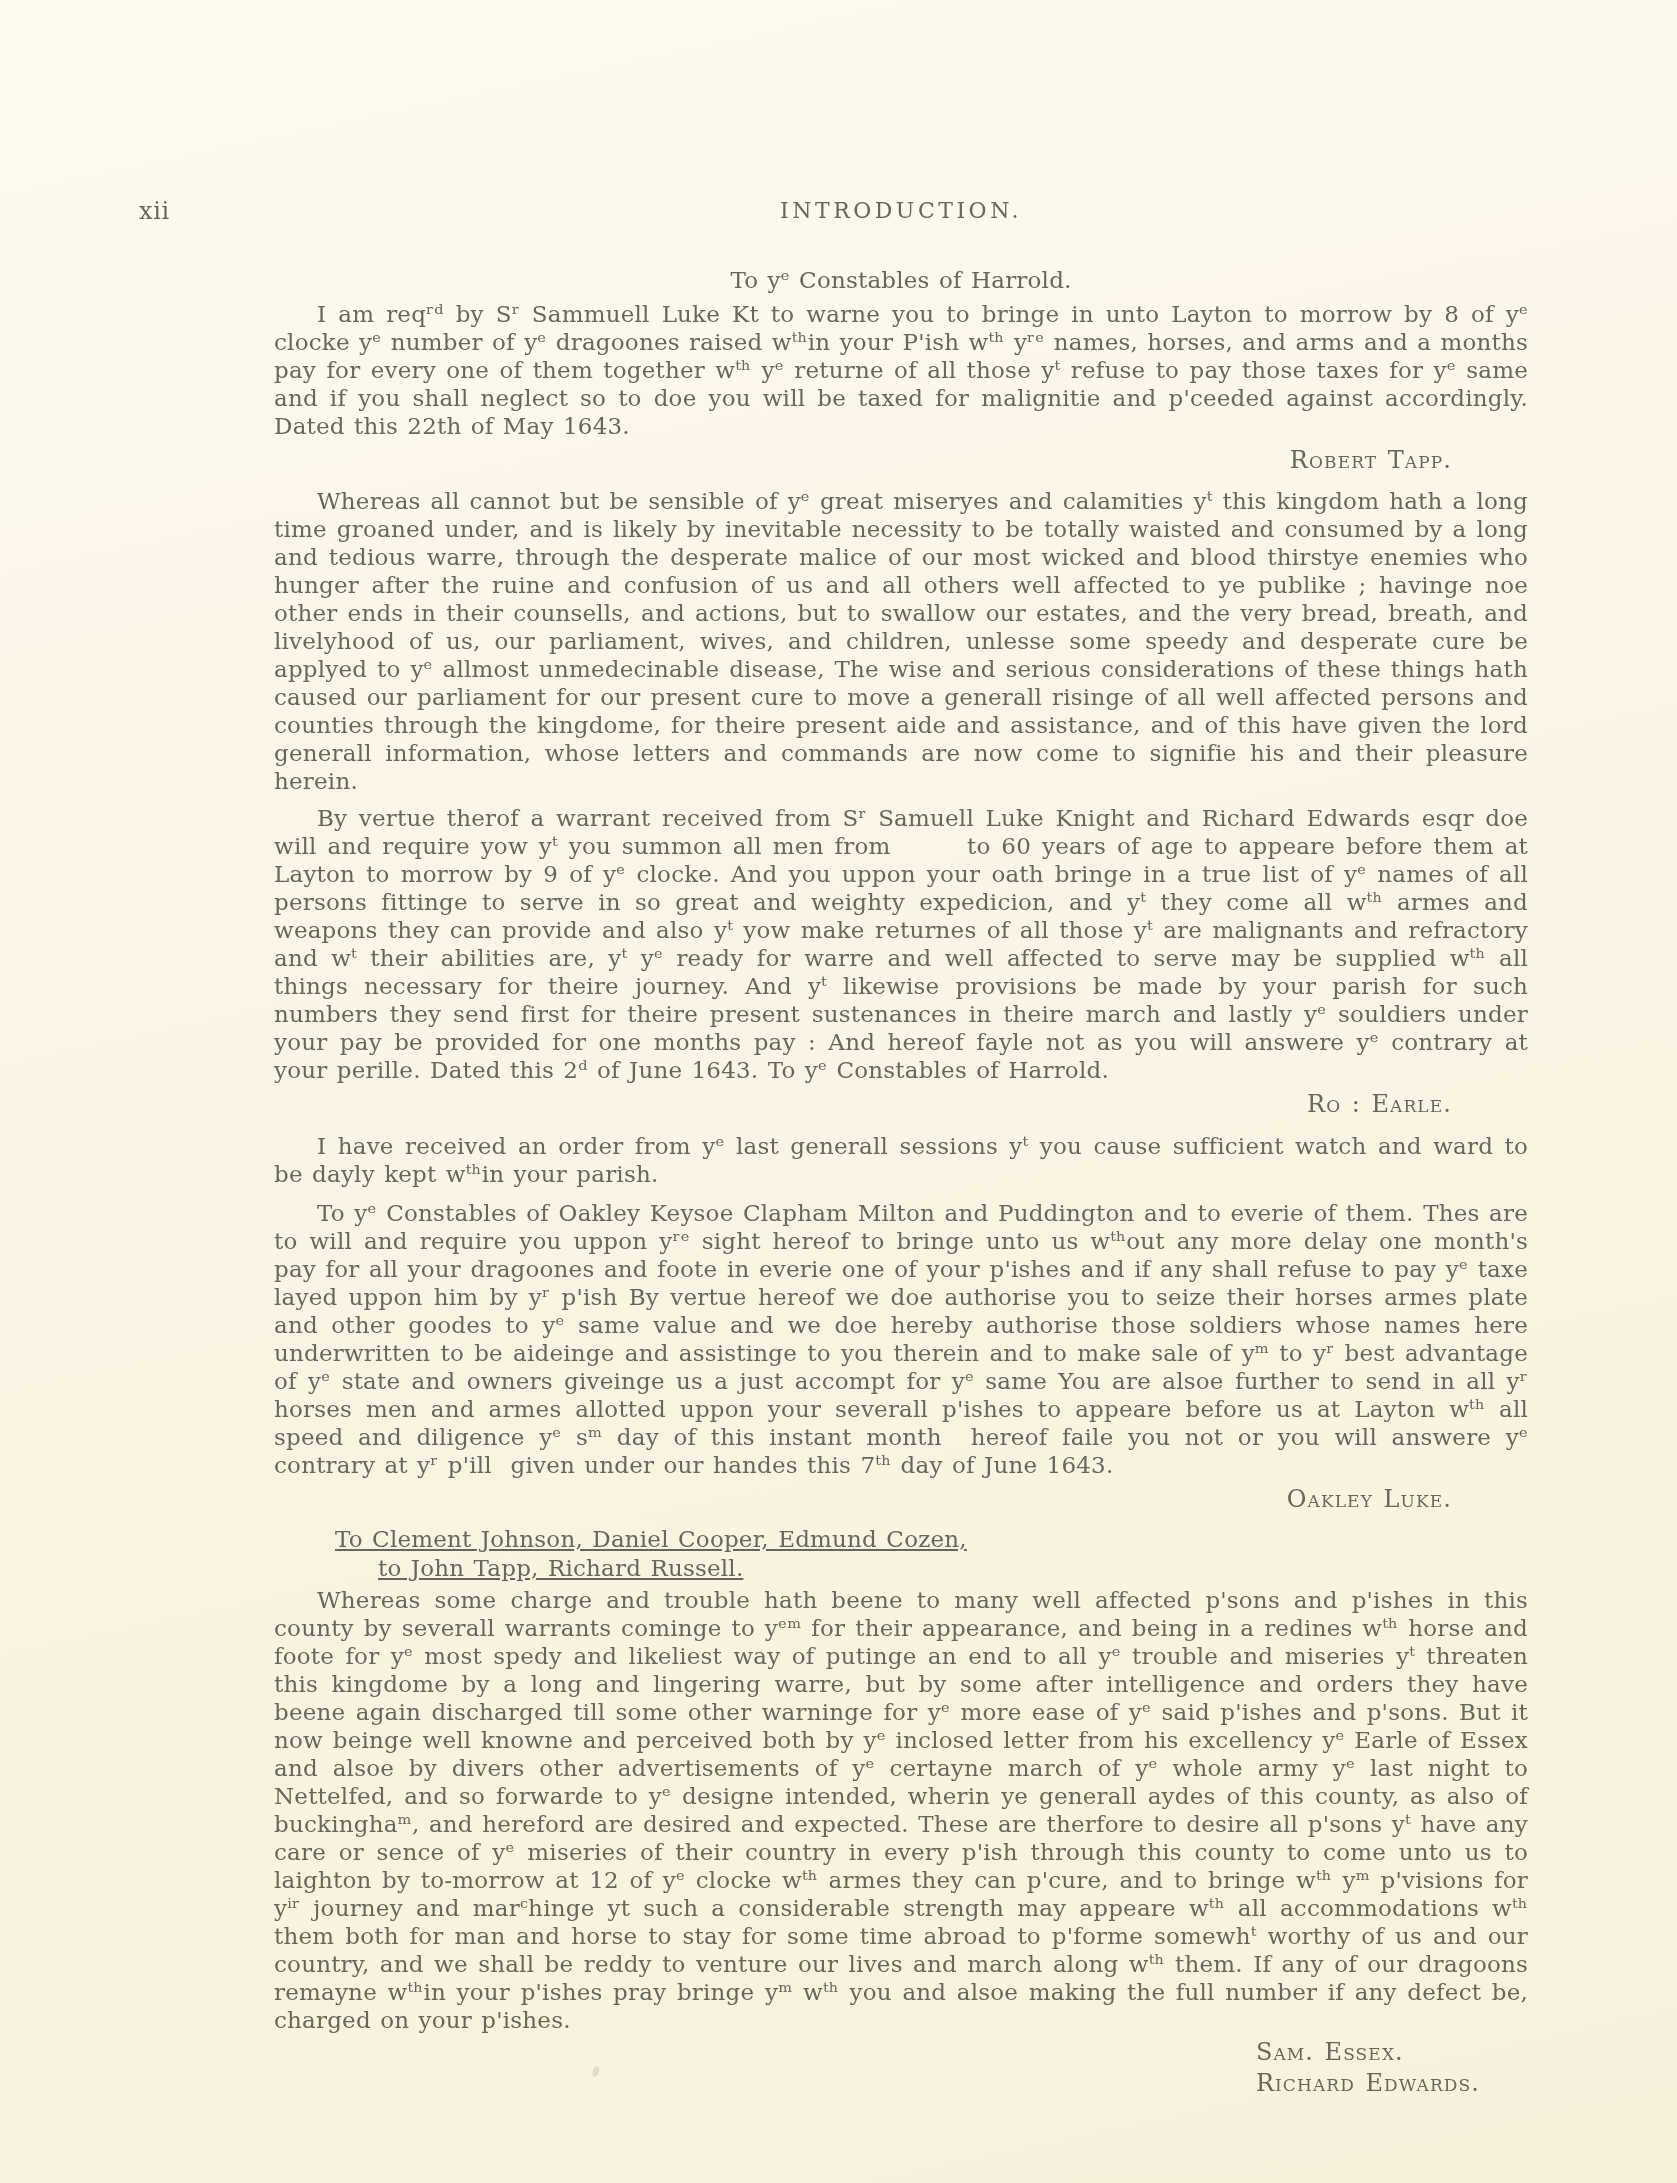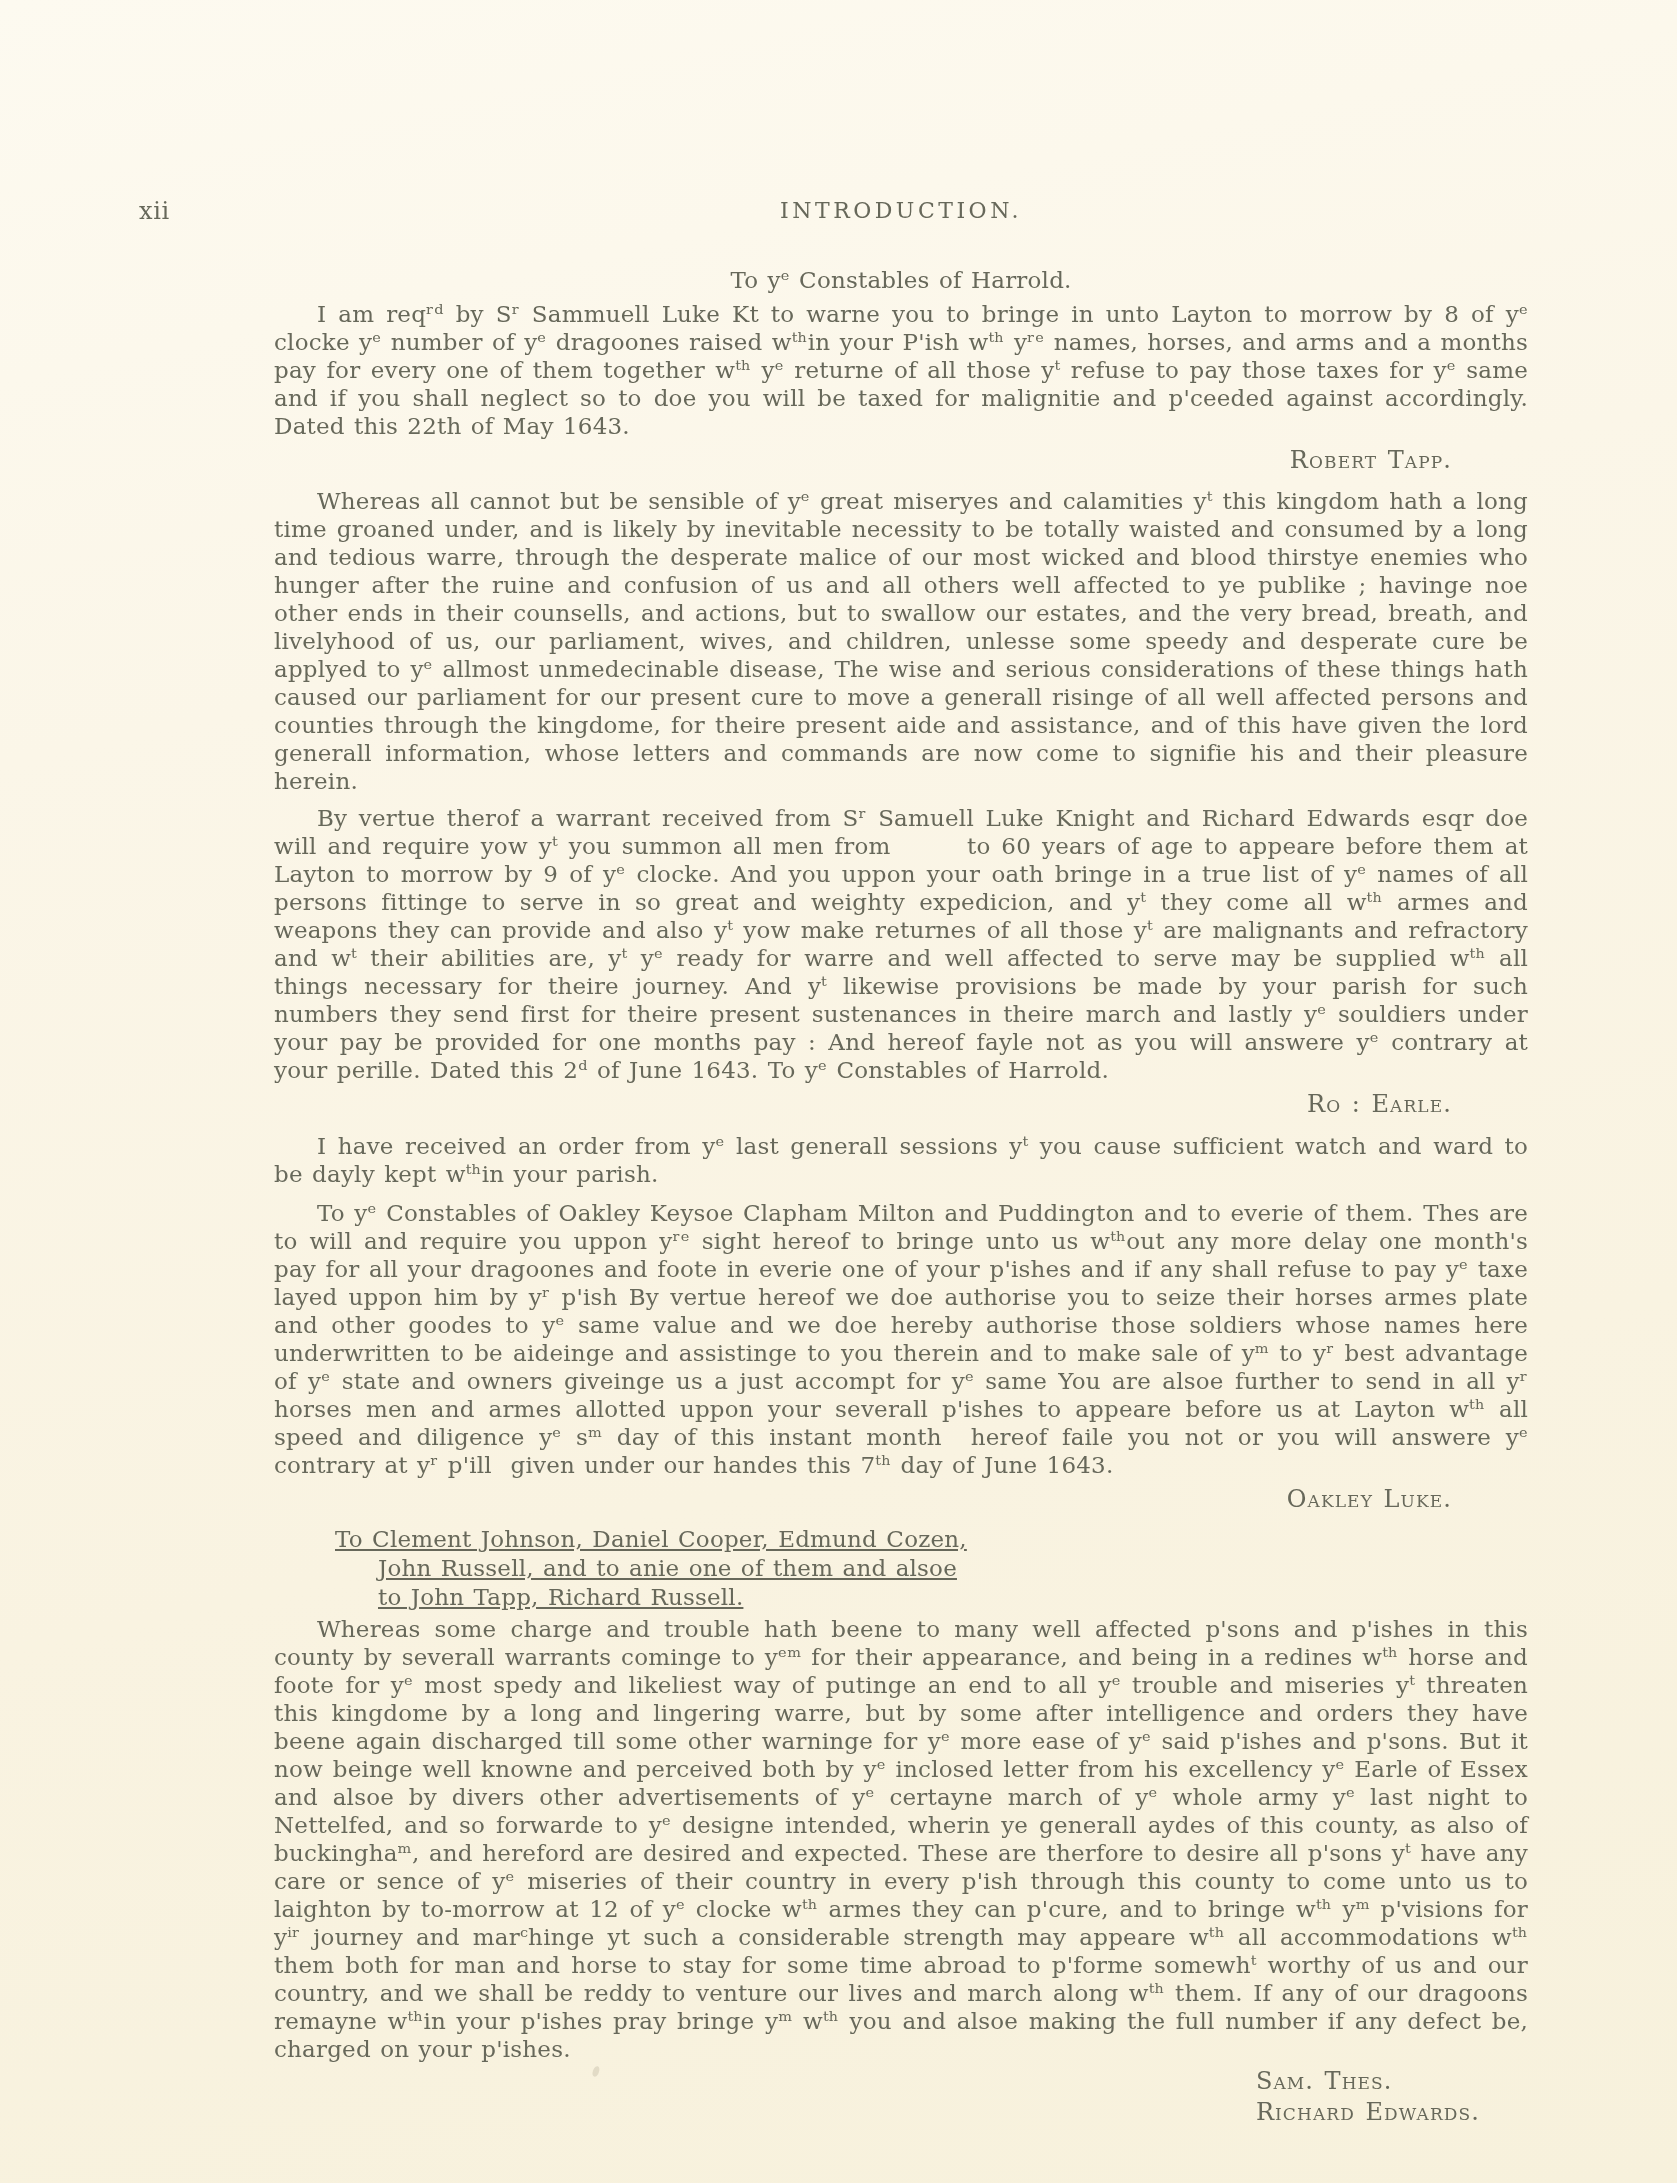--- a/index.html
+++ b/index.html
@@ -76,27 +76,26 @@
     </div>
 
     <p class="para mt-md">I have received an order from yᵉ last generall sessions yᵗ you cause sufficient watch and ward to be dayly kept wᵗʰin your parish.</p>
 
     <p class="para mt-md">To yᵉ Constables of Oakley Keysoe Clapham Milton and Puddington and to everie of them.  Thes are to will and require you uppon yʳᵉ sight hereof to bringe unto us wᵗʰout any more delay one month's pay for all your dragoones and foote in everie one of your p'ishes and if any shall refuse to pay yᵉ taxe layed uppon him by yʳ p'ish By vertue hereof we doe authorise you to seize their horses armes plate and other goodes to yᵉ same value and we doe hereby authorise those soldiers whose names here underwritten to be aideinge and assistinge to you therein and to make sale of yᵐ to yʳ best advantage of yᵉ state and owners giveinge us a just accompt for yᵉ same  You are alsoe further to send in all yʳ horses men and armes allotted uppon your severall p'ishes to appeare before us at Layton wᵗʰ all speed and diligence yᵉ sᵐ day of this instant month &nbsp;hereof faile you not or you will answere yᵉ contrary at yʳ p'ill &nbsp;given under our handes this 7ᵗʰ day of June 1643.</p>
     <div class="sig-block">
       <span class="sig">Oakley Luke.</span>
     </div>
     <div class="address">
       <p class="address-line">To Clement Johnson, Daniel Cooper, Edmund Cozen,</p>
-      <p class="address-line indented">John Russell, and to anie one of them and alsoe</p>
       <p class="address-line indented">to John Tapp, Richard Russell.</p>
     </div>
 
     <p class="para">Whereas some charge and trouble hath beene to many well affected p'sons and p'ishes in this county by severall warrants cominge to yᵉᵐ for their appearance, and being in a redines wᵗʰ horse and foote for yᵉ most spedy and likeliest way of putinge an end to all yᵉ trouble and miseries yᵗ threaten this kingdome by a long and lingering warre, but by some after intelligence and orders they have beene again discharged till some other warninge for yᵉ more ease of yᵉ said p'ishes and p'sons.  But it now beinge well knowne and perceived both by yᵉ inclosed letter from his excellency yᵉ Earle of Essex and alsoe by divers other advertisements of yᵉ certayne march of yᵉ whole army yᵉ last night to Nettelfed, and so forwarde to yᵉ designe intended, wherin ye generall aydes of this county, as also of buckinghaᵐ, and hereford are desired and expected.  These are therfore to desire all p'sons yᵗ have any care or sence of yᵉ miseries of their country in every p'ish through this county to come unto us to laighton by to-morrow at 12 of yᵉ clocke wᵗʰ armes they can p'cure, and to bringe wᵗʰ yᵐ p'visions for yⁱʳ journey and marᶜhinge yt such a considerable strength may appeare wᵗʰ all accommodations wᵗʰ them both for man and horse to stay for some time abroad to p'forme somewhᵗ worthy of us and our country, and we shall be reddy to venture our lives and march along wᵗʰ them.  If any of our dragoons remayne wᵗʰin your p'ishes pray bringe yᵐ wᵗʰ you and alsoe making the full number if any defect be, charged on your p'ishes.</p>
     <div class="sig-block pair">
-      <span class="sig">Sam. Thes.</span>
+      <span class="sig">Sam. Essex.</span>
       <span class="sig">Richard Edwards.</span>
     </div>
 
   </div>
 
   <div class="speck"></div>
 </div>
 
 
 </body></html>

